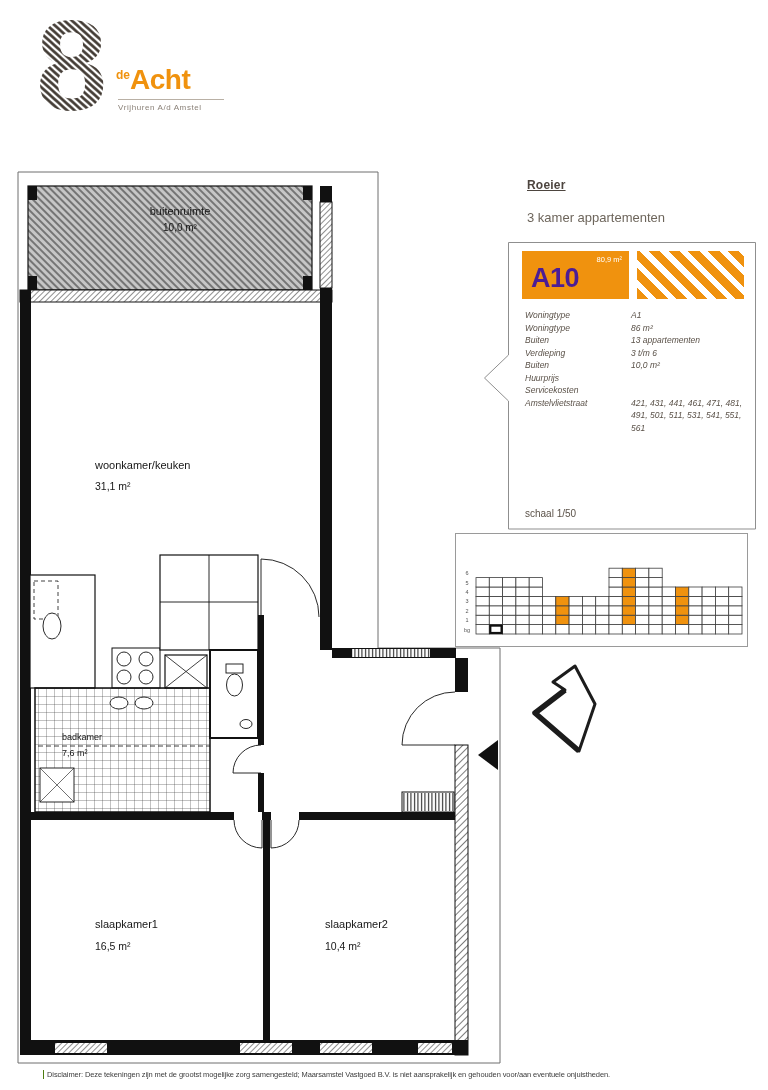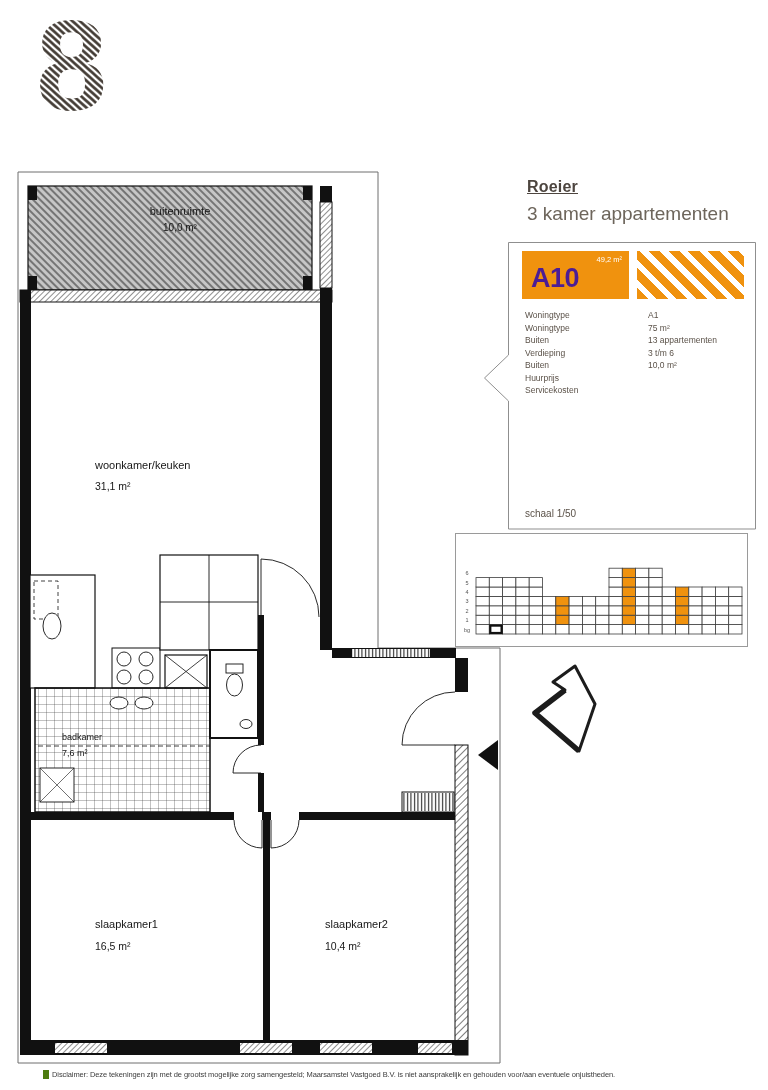--- a/index.html
+++ b/index.html
@@ -11,64 +11,69 @@
   .logo-svg { position:absolute; left:28px; top:10px; }
   .brand-text { position:absolute; left:116px; top:66px; width:130px; }
   .brand-name { color:var(--accent); line-height:1; white-space:nowrap; }
   .brand-name .de { font-size:12px; font-weight:bold; vertical-align:10px; }
   .brand-name .acht { font-size:28px; font-weight:bold; letter-spacing:-0.5px; }
   .brand-rule { width:106px; height:1px; background:#b9b0a5; margin:5px 0 3px 2px; }
   .brand-tagline { font-size:8px; color:#8a8178; letter-spacing:0.6px; padding-left:2px; }
 
   
   .title-block { position:absolute; left:527px; top:178px; }
-  .title-block h1 { font-size:16px; font-weight:bold; color:var(--heading); letter-spacing:0.2px;text-decoration:underline; }
-  .title-block .subtitle { font-size:19px; color:#6d655b; margin-top:7px; font-weight:normal; }
+  .title-block h1 { font-size:12px; font-weight:bold; color:var(--heading); letter-spacing:0.2px;text-decoration:underline; }
+  .title-block .subtitle { font-size:13px; color:#6d655b; margin-top:18px; font-weight:normal; }
 
   
   .plan-svg { position:absolute; left:14px; top:168px; }
   .plan-label { font-family:"Liberation Sans", sans-serif; fill:#161616; }
 
   
   .card-outline { position:absolute; left:481px; top:242px; }
   .card-content { position:absolute; left:509px; top:243px; width:246px; height:285px; }
   .code-badge { position:absolute; left:13px; top:8px; width:107px; height:48px; background:var(--accent); }
   .code-badge .code { position:absolute; left:9px; bottom:5px; color:#4c1d95; font-size:27px; font-weight:bold; letter-spacing:-0.5px; }
   .code-badge .code-area { position:absolute; right:7px; top:4px; color:#fff; font-size:7.5px; }
   .swatch { position:absolute; left:128px; top:8px; width:107px; height:48px;
             background:repeating-linear-gradient(45deg, var(--accent) 0 8px, #ffffff 8px 14px); }
   .specs { position:absolute; left:16px; top:66px; width:222px; font-size:8.5px; color:var(--body); }
-  .spec-row { display:flex; line-height:12.5px; }
+  .spec-row { display:flex; line-height:12.5px;font-style:italic; }
   .spec-label { width:106px; flex:none; }
-  .spec-value { width:116px;margin-left:17px; }
+  .spec-value { width:116px; }
   .scale-note { position:absolute; left:16px; bottom:9px; font-size:10px; color:var(--body); }
 
   
   .diagram-box { position:absolute; left:455px; top:533px; width:293px; height:114px; border:1px solid #9a9a9a; background:#fff; }
 
   
   .big-arrow { position:absolute; left:522px; top:660px; }
 
   
-  .disclaimer { position:absolute; left:43px; top:1070px; width:712px; font-size:7.5px; color:#3c3c3c; letter-spacing:-0.1px; border-left:6px solid #4d7c0f; padding-left:3px; }
+  .disclaimer { position:absolute; left:43px; top:1070px; width:712px; font-size:7.5px; color:#3c3c3c; letter-spacing:-0.1px; border-left:1px solid #4d7c0f; padding-left:3px; }
 </style>
 </head>
 <body>
 
 <div class="page">
 
   <svg class="logo-svg" width="100" height="110" viewBox="0 0 100 110">
     <defs>
       <pattern id="logoHatch" width="5" height="5" patternUnits="userSpaceOnUse" patternTransform="rotate(-48)">
         <rect width="5" height="5" fill="#ffffff"></rect>
         <line x1="1.5" y1="0" x2="1.5" y2="5" stroke="#3a322b" stroke-width="2.6"></line>
       </pattern>
     </defs>
     <text x="8" y="100" font-size="128" font-weight="bold" fill="url(#logoHatch)" font-family="Liberation Sans, sans-serif">8</text>
   </svg>
+  <div class="brand-text">
+    <div class="brand-name"><span class="de">de</span><span class="acht">Acht</span></div>
+    <div class="brand-rule"></div>
+    <div class="brand-tagline">Vrijhuren A/d Amstel</div>
+  </div>
 
   <div class="title-block">
     <h1>Roeier</h1>
     <div class="subtitle">3 kamer appartementen</div>
   </div>
 
   <svg class="plan-svg" width="492" height="900" viewBox="0 0 492 900">
     <defs>
       <pattern id="tile" width="8" height="8" patternUnits="userSpaceOnUse">
         <path d="M8,0 H0 V8" fill="none" stroke="#333" stroke-width="0.6"></path>
@@ -207,51 +212,55 @@
     <text class="plan-label" x="311" y="760" font-size="11">slaapkamer2</text>
     <text class="plan-label" x="311" y="782" font-size="10.5">10,4 m²</text>
   </svg>
 
   <svg class="card-outline" width="276" height="288" viewBox="0 0 276 288">
     <path d="M274.5,0.5 H27.5 V113 L3.5,136 L27.5,159 V287 H274.5 Z" fill="#ffffff" stroke="#8f8f8f" stroke-width="1"></path>
   </svg>
   <div class="card-content">
     <div class="code-badge">
       <span class="code">A10</span>
-      <span class="code-area">49,2 m²</span>
+      <span class="code-area">80,9 m²</span>
     </div>
     <div class="swatch"></div>
     <div class="specs">
       <div class="spec-row">
           <span class="spec-label">Woningtype</span>
           <span class="spec-value">A1</span>
         </div>
       <div class="spec-row">
           <span class="spec-label">Woningtype</span>
-          <span class="spec-value">75 m²</span>
+          <span class="spec-value">86 m²</span>
         </div>
       <div class="spec-row">
           <span class="spec-label">Buiten</span>
           <span class="spec-value">13 appartementen</span>
         </div>
       <div class="spec-row">
           <span class="spec-label">Verdieping</span>
           <span class="spec-value">3 t/m 6</span>
         </div>
       <div class="spec-row">
           <span class="spec-label">Buiten</span>
           <span class="spec-value">10,0 m²</span>
         </div>
       <div class="spec-row">
           <span class="spec-label">Huurprijs</span>
           <span class="spec-value"></span>
         </div>
       <div class="spec-row">
           <span class="spec-label">Servicekosten</span>
           <span class="spec-value"></span>
+        </div>
+      <div class="spec-row">
+          <span class="spec-label">Amstelvlietstraat</span>
+          <span class="spec-value">421, 431, 441, 461, 471, 481, 491, 501, 511, 531, 541, 551, 561</span>
         </div>
     </div>
     <div class="scale-note">schaal 1/50</div>
   </div>
 
   <div class="diagram-box">
     <svg id="elevation-svg" width="291" height="112" viewBox="0 0 291 112">
         <rect x="20" y="90.6" width="13.3" height="9.4" fill="#ffffff" stroke="#3d3d3d" stroke-width="0.8"></rect>
         <rect x="20" y="81.2" width="13.3" height="9.4" fill="#ffffff" stroke="#3d3d3d" stroke-width="0.8"></rect>
         <rect x="20" y="71.8" width="13.3" height="9.4" fill="#ffffff" stroke="#3d3d3d" stroke-width="0.8"></rect>

